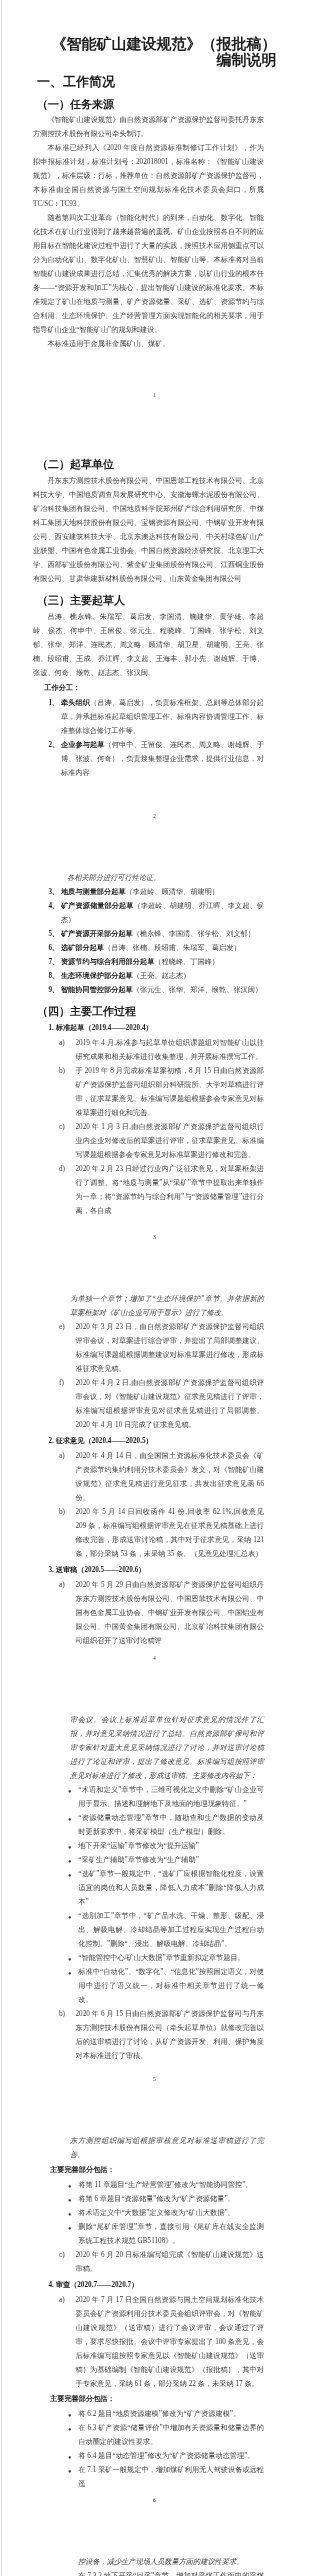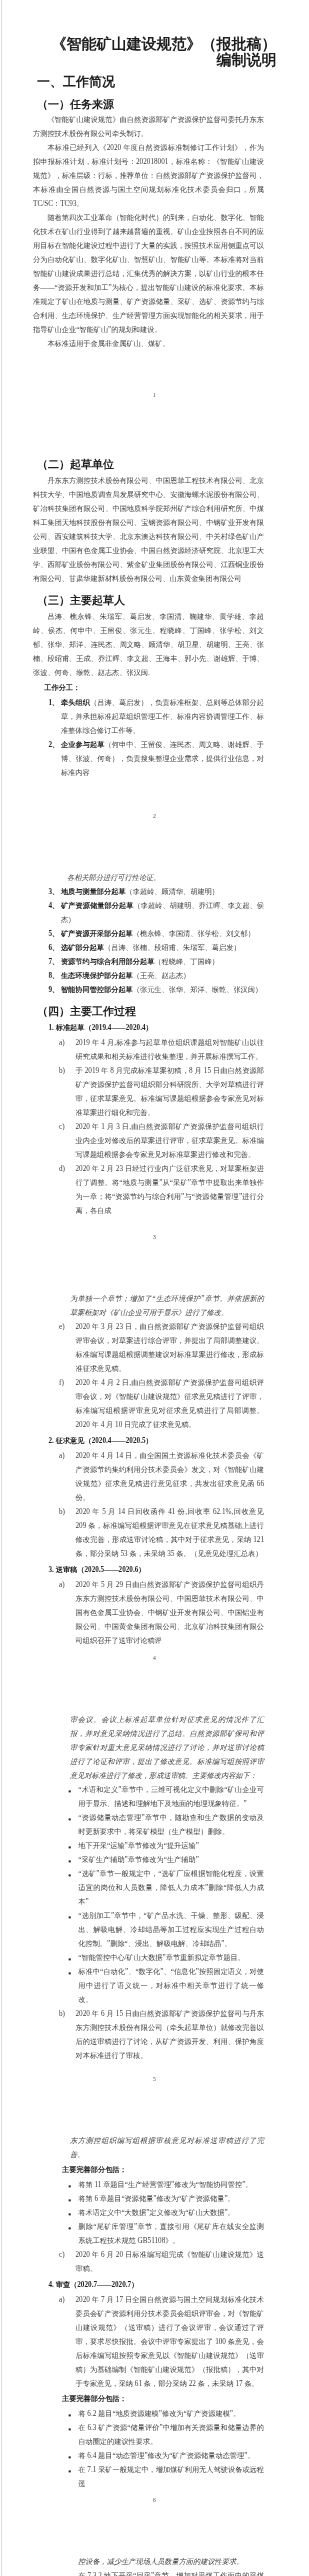--- a/index.html
+++ b/index.html
@@ -29,21 +29,21 @@
   .h1{font-weight:bold; color:var(--bold); font-size:13px; margin:7.2px 0 2.1px 4.1px;}
   .h2{font-weight:bold; color:var(--bold); font-size:11px; margin:7.2px 0 2.6px 4.1px;}
   .p{text-indent:2em; margin:0;}
   .cont{margin:0;font-style:italic;}
   .cont-a{margin-left:37px;}
   .cont-l{margin-left:34px;}
   .cont-b{margin-left:45px;}
   .pn{font-weight:bold; color:var(--bold); margin:1.5px 0 1.5px 15.5px;}
   .lbl{font-weight:bold; color:var(--bold); margin:1px 0;}
   .lbl1{margin-left:11.3px;}
-  .lbl2{margin-left:29px;}
+  .lbl2{margin-left:17px;}
   .li{display:flex; margin:0;}
   .li .m{flex:0 0 auto; white-space:pre;}
   .li .tx{flex:1 1 auto;}
   .li.wl{margin-left:15.5px;}
   .li.wl .m{width:12.4px; font-weight:bold; color:var(--bold);}
   .li.wl b{color:var(--bold);}
   .li.a{margin-left:26px;}
   .li.a .m{width:16.5px;}
   .li.b{margin-left:35px;justify-content:space-between;}
   .li.b .m{width:10.3px; font-size:5.7px; transform:translateY(0.5px);}

